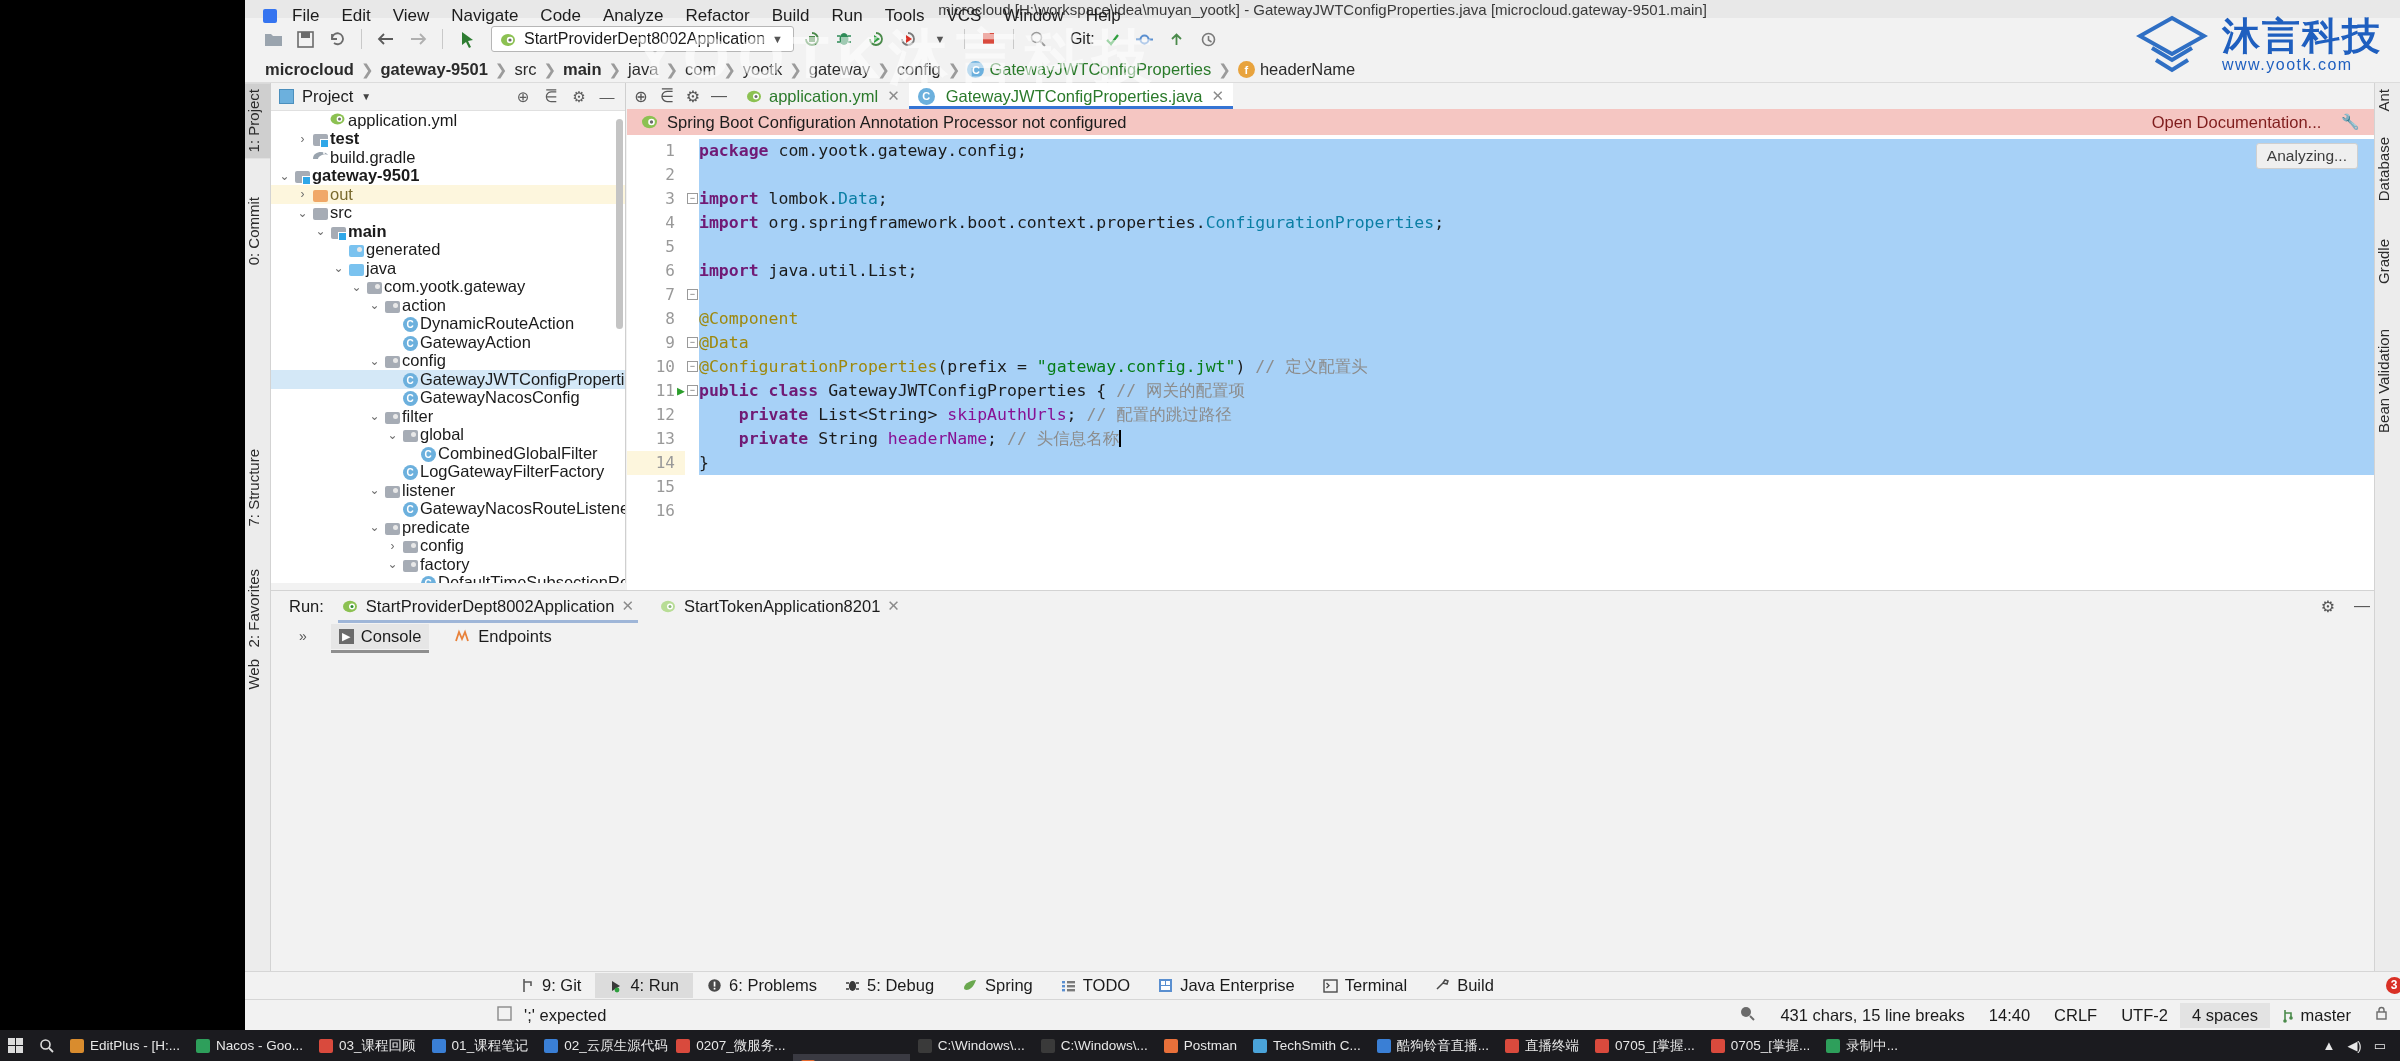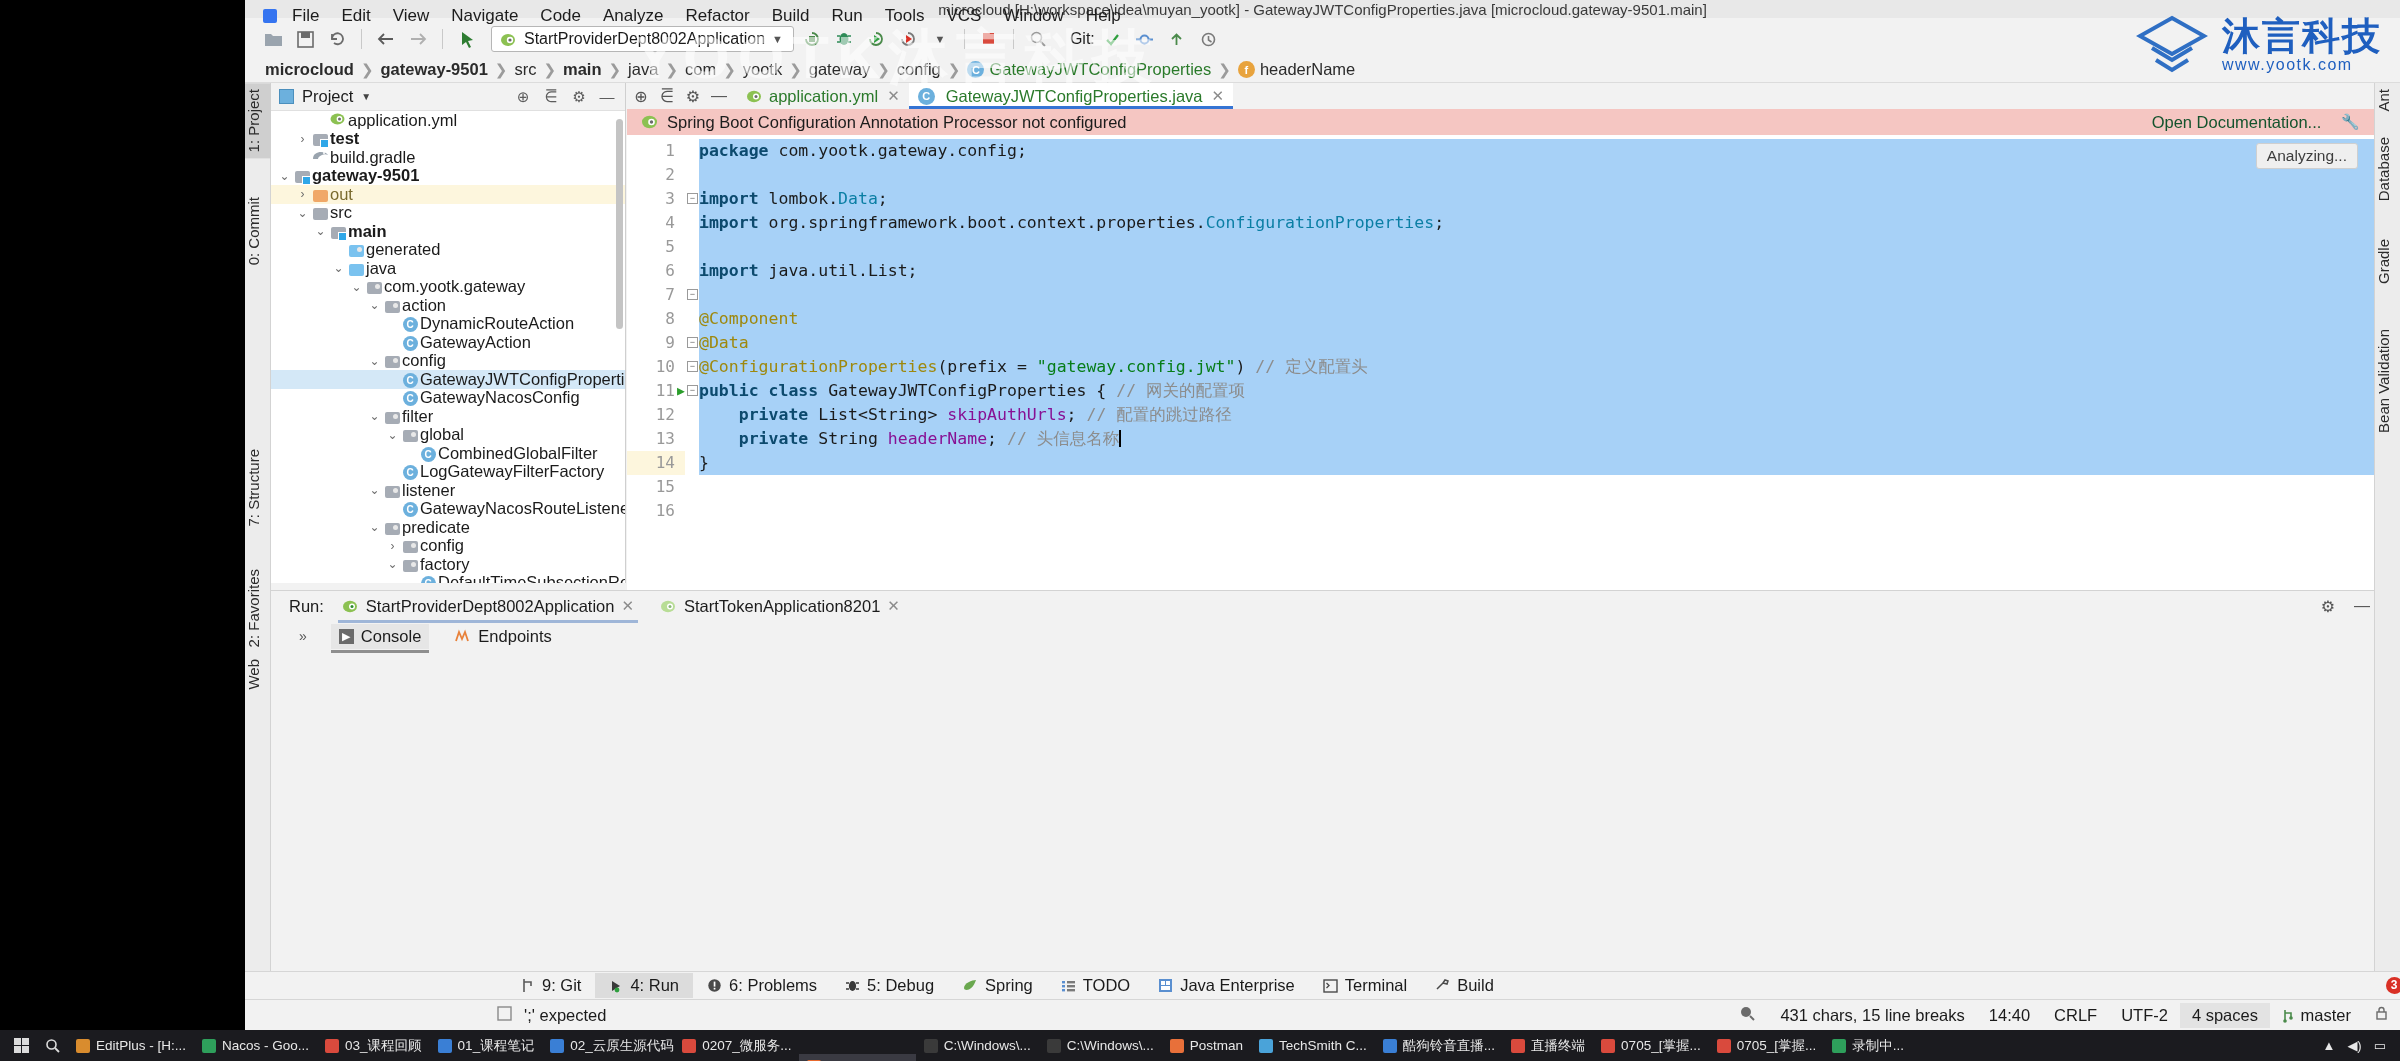--- a/index.html
+++ b/index.html
@@ -152,42 +152,42 @@
   .etab.active::after {
     content:''; position:absolute; left:0; right:0; bottom:0; height:3px; background:#3574d4;
   }
   .etab .x { color: #8b8b8b; font-size: 15px; margin-left: 3px; }
 
   .notif {
     height: 26px; background: #f5c6c2; display: flex; align-items: center;
     padding: 0 14px; font-size: 16.5px; color: #1c1c1c; gap: 8px;
   }
   .notif .spacer { flex: 1; }
-  .notif .link { color: #14532d; text-align: center; }
+  .notif .link { color: #7f1d1d; text-align: center; }
   .notif .pin { color: #5a5a5a; margin-left: 12px; font-size: 15px; }
 
   .code-wrap { position: relative; background: #fff; height: 455px; overflow: hidden; }
   .gutter {
     position: absolute; left: 0; top: 0; width: 58px; height: 100%;
     background: #fff; text-align: right; padding-top: 4px;
   }
   .gln { height: 24px; line-height: 24px; font-size: 16px; color: #999;
          font-family: "DejaVu Sans Mono", monospace; padding-right: 10px; }
   .gln.cur { background: #fdf6dd; }
   .foldcol { position:absolute; left:58px; top:0; width:14px; height:100%; }
   .fold { position:absolute; left:2px; width:11px; height:11px; border:1px solid #9a9a9a;
           background:#fff; color:#666; font-size:9px; line-height:9px; text-align:center; }
 
   .code {
     position: absolute; left: 72px; top: 4px; right: 0; height: 100%;
     font-family: "DejaVu Sans Mono", monospace; font-size: 16.5px;
   }
   .cl { height: 24px; line-height: 24px; white-space: pre; }
   .cl.sel { background: #a7d1f7; }
-  .kw { color: #0c4a6e; font-weight: bold; }
+  .kw { color: #701a75; font-weight: bold; }
   .ann { color: #9e880d; }
   .str { color: #067d17; }
   .cmt { color: #8c8c8c; }
   .fld { color: #871094; }
   .typ { color: #1b1b1b; }
   .imp-cls { color: #0a7ea4; }
   .caret-bar { display:inline-block; width:1.5px; height:17px; background:#000; vertical-align:-3px; }
 
   .analyzing {
     position: absolute; right: 16px; top: 8px;
@@ -252,21 +252,21 @@
   .logo .cn { font-size: 38px; color: #1f5fbf; font-weight: bold; letter-spacing: 2px; }
   .logo .en { font-size: 16px; color: #1f5fbf; letter-spacing: 1.5px; }
   .wm {
     position:absolute; left: 390px; top: 18px; font-size: 60px; color: rgba(255,255,255,0.55);
     font-weight: bold; letter-spacing: 8px; pointer-events:none; z-index: 5;
   }
 
   
   .taskbar {
     position: absolute; left: 0; bottom: 0; width: 2400px; height: 31px;
-    background: #1b1b1f; display: flex; align-items: center; padding-left: 6px;
+    background: #1b1b1f; display: flex; align-items: center; 
     gap: 0px; z-index: 50;
   }
   .tk {
     display:flex; align-items:center; gap:6px; height: 27px; padding: 0 8px;
     font-size: 13.5px; color: #e8e8e8; white-space: nowrap; max-width: 132px; overflow:hidden;
   }
   .tk.active { background: #3a3a42; border-bottom: 2px solid #0f766e; margin-top: 44px; }
   .tk .sq { width:14px;height:14px;border-radius:2px;flex:none; }
   .tray { margin-left:auto; display:flex; align-items:center; gap:12px; padding-right: 14px;
           font-size:13px; color:#e8e8e8; }

